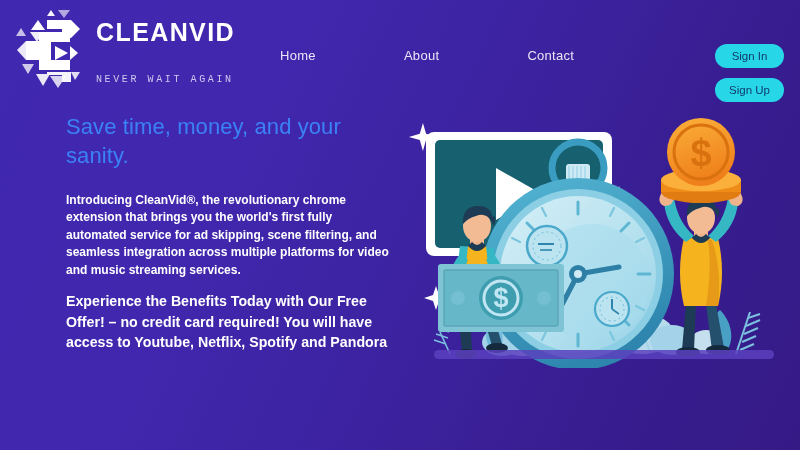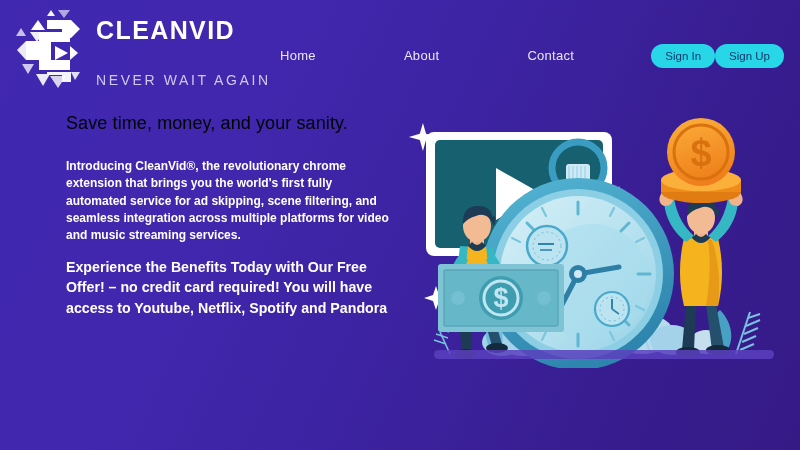--- a/index.html
+++ b/index.html
@@ -16,39 +16,39 @@
     position:absolute; top:0; left:0; width:800px; height:100px;
     display:flex; align-items:center;
   }
   .brand { position:absolute; left:14px; top:8px; display:flex; align-items:center; }
   .logo-mark { width:76px; height:84px; position:relative; }
   .brand-text { margin-left:6px; display:flex; flex-direction:column; justify-content:center; padding-top:4px;gap:26px; }
   .brand-name {
     font-size:25px; font-weight:bold; letter-spacing:1.4px; color:#ffffff; line-height:1;
   }
   .brand-tag {
-    font-size:14px; letter-spacing:2.6px; color:#cfc9ee; margin-top:4px; line-height:1;
+    font-size:10px; letter-spacing:2.6px; color:#cfc9ee; margin-top:4px; line-height:1;font-family:Liberation Mono, monospace;
   }
 
   .nav { position:absolute; left:280px; top:48px; display:flex; gap:88px; }
   .nav a {
     color:#e9e6f7; font-size:13px; text-decoration:none; letter-spacing:.3px;
   }
 
-  .auth { position:absolute; right:16px; top:44px; display:flex; gap:0; }
+  .auth { position:absolute; right:16px; top:44px; display:flex; gap:10px;flex-direction:column; }
   .btn-pill {
     background:#27d7e8; color:#123a6d; border:none; border-radius:13px;
     font-size:11.5px; font-family:"Liberation Sans", sans-serif;
     padding:0 14px; height:24px; line-height:24px; cursor:pointer; font-weight:400;
   }
 
   
   .hero-copy { position:absolute; left:66px; top:112px; width:330px; }
   .headline {
-    font-size:18px; font-weight:300; line-height:1.32; color:#000000; letter-spacing:.1px;
+    font-size:22px; font-weight:300; line-height:1.32; color:#3b82f6; letter-spacing:.1px;
   }
   .body-1 {
     margin-top:22px; font-size:12px; font-weight:bold; line-height:1.45; color:#ffffff; letter-spacing:0px;
   }
   .body-2 {
     margin-top:12px; font-size:14.2px; font-weight:bold; line-height:1.45; color:#ffffff;
   }
 
   
   .illus { position:absolute; left:406px; top:106px; width:394px; height:262px; }

